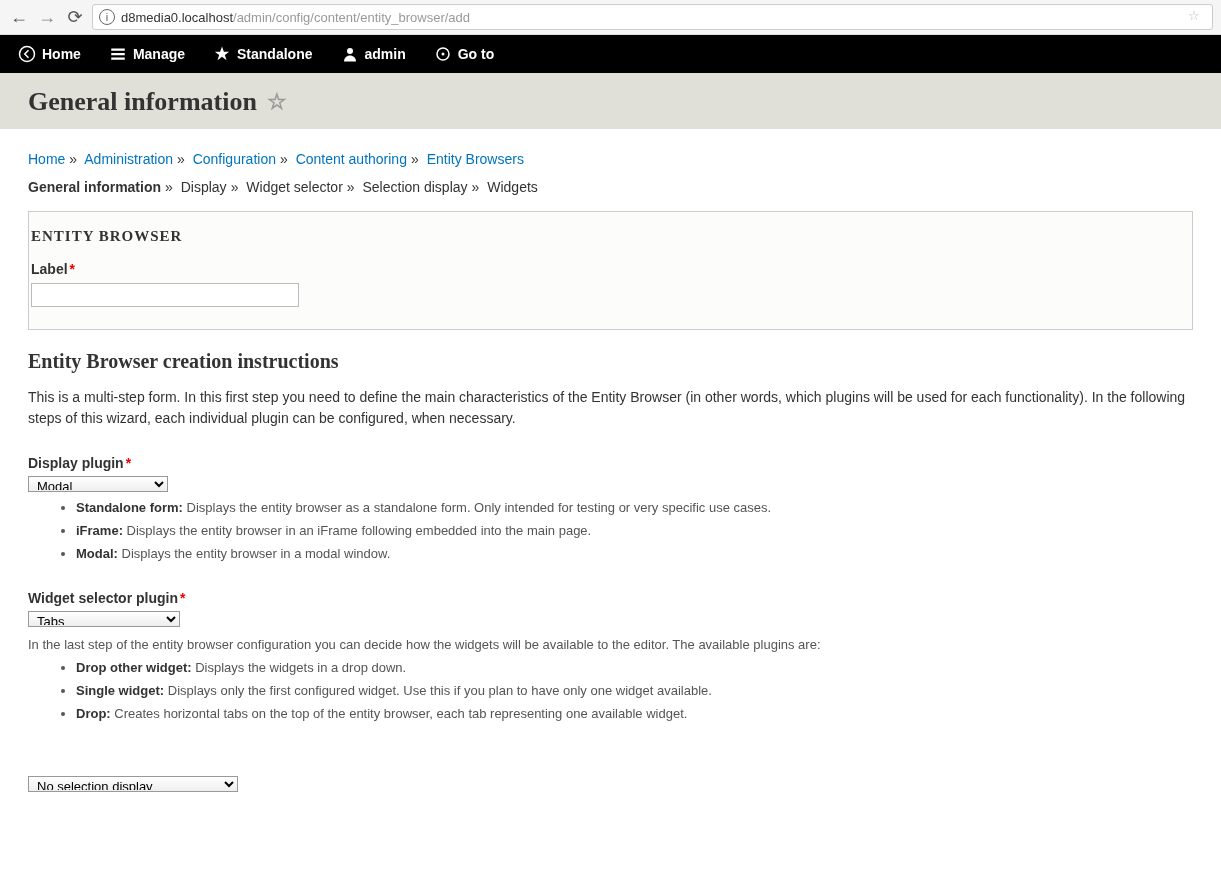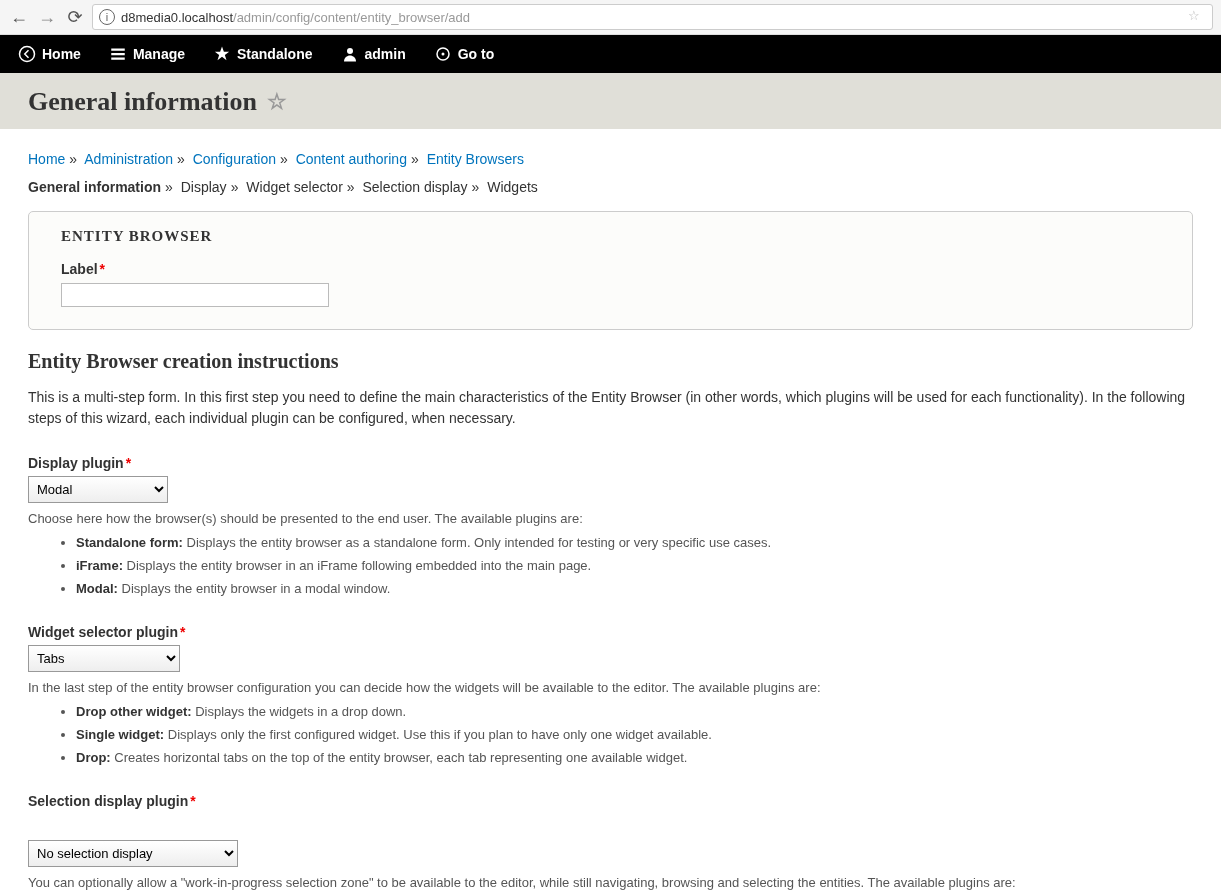--- a/index.html
+++ b/index.html
@@ -28,35 +28,35 @@
 
 .content { padding: 22px 28px 30px; }
 .breadcrumb { font-size: 14px; margin-bottom: 12px; }
 .breadcrumb a { color: #0074bd; text-decoration: none; }
 .breadcrumb .sep { margin: 0 4px; color: #333; }
 .wizard-trail { font-size: 14px; margin-bottom: 16px; }
 .wizard-trail strong { font-weight: bold; }
 .wizard-trail .sep { margin: 0 4px; }
 
 
-.fieldset { border: 1px solid #ccc; border-radius: 5px; padding: 16px 32px 22px; margin-bottom: 20px; background: #fcfcfa; }
+.fieldset { border: 1px solid #ccc; border-radius: 0; padding: 16px 2px 22px; margin-bottom: 20px; background: #fcfcfa; }
 .fieldset-legend { font-size: 15px; font-weight: bold; letter-spacing: 1px; color: #333; margin-bottom: 16px; font-family: Georgia, serif; }
 .form-label { font-size: 14px; font-weight: bold; margin-bottom: 6px; }
 .required { color: #e00; margin-left: 2px; }
 .text-input { width: 268px; height: 24px; border: 1px solid #bbb; background: #fff; padding: 2px 4px; font-size: 13px; }
 
 
 h2.section { font-size: 20px; font-weight: bold; margin: 10px 0 14px; font-family: Georgia, serif; color: #333; }
 .para { font-size: 14px; line-height: 1.5; margin-bottom: 12px; color: #333; }
 .para a { color: #0074bd; text-decoration: none; }
 
 
 .form-item { margin-top: 26px; }
 .form-item .form-label { margin-bottom: 5px; }
-select.dropdown { height: 27px; font-size: 13px; border: 1px solid #999; background: linear-gradient(#fff,#eee); padding: 1px 4px; }
+select.dropdown { height: 16px; font-size: 13px; border: 1px solid #999; background: linear-gradient(#fff,#eee); padding: 1px 4px; }
 select.dropdown.w1 { width: 140px; }
 select.dropdown.w2 { width: 152px; }
 select.dropdown.w3 { width: 210px; margin-top: 26px; }
 .description { font-size: 13px; color: #555; margin-top: 6px; line-height: 1.5; }
 ul.options { margin: 4px 0 0 48px; padding: 0; }
 ul.options li { font-size: 13px; color: #555; margin: 5px 0; line-height: 1.4; }
 ul.options li strong { color: #333; }
 </style>
 </head>
 <body>
@@ -144,21 +144,20 @@
   </div>
 
   <h2 class="section">Entity Browser creation instructions</h2>
   <p class="para">This is a multi-step form. In this first step you need to define the main characteristics of the Entity Browser (in other words, which plugins will be used for each functionality). In the following steps of this wizard, each individual plugin can be configured, when necessary.</p>
 
   <div class="form-item">
     <div class="form-label"><span>Display plugin</span><span class="required">*</span></div>
     <select class="dropdown w1">
       <option>Modal</option>
     </select>
-    <div class="description">Choose here how the browser(s) should be presented to the end user. The available plugins are:</div>
     <ul class="options">
       <li><strong>Standalone form:</strong><span> Displays the entity browser as a standalone form. Only intended for testing or very specific use cases.</span></li>
       <li><strong>iFrame:</strong><span> Displays the entity browser in an iFrame following embedded into the main page.</span></li>
       <li><strong>Modal:</strong><span> Displays the entity browser in a modal window.</span></li>
     </ul>
   </div>
 
   <div class="form-item">
     <div class="form-label"><span>Widget selector plugin</span><span class="required">*</span></div>
     <select class="dropdown w2">
@@ -166,21 +165,19 @@
     </select>
     <div class="description">In the last step of the entity browser configuration you can decide how the widgets will be available to the editor. The available plugins are:</div>
     <ul class="options">
       <li><strong>Drop other widget:</strong><span> Displays the widgets in a drop down.</span></li>
       <li><strong>Single widget:</strong><span> Displays only the first configured widget. Use this if you plan to have only one widget available.</span></li>
       <li><strong>Drop:</strong><span> Creates horizontal tabs on the top of the entity browser, each tab representing one available widget.</span></li>
     </ul>
   </div>
 
   <div class="form-item">
-    <div class="form-label"><span>Selection display plugin</span><span class="required">*</span></div>
     <select class="dropdown w3">
       <option>No selection display</option>
     </select>
-    <div class="description">You can optionally allow a "work-in-progress selection zone" to be available to the editor, while still navigating, browsing and selecting the entities. The available plugins are:</div>
     
   </div>
 
 </div>
 
 </body></html>

